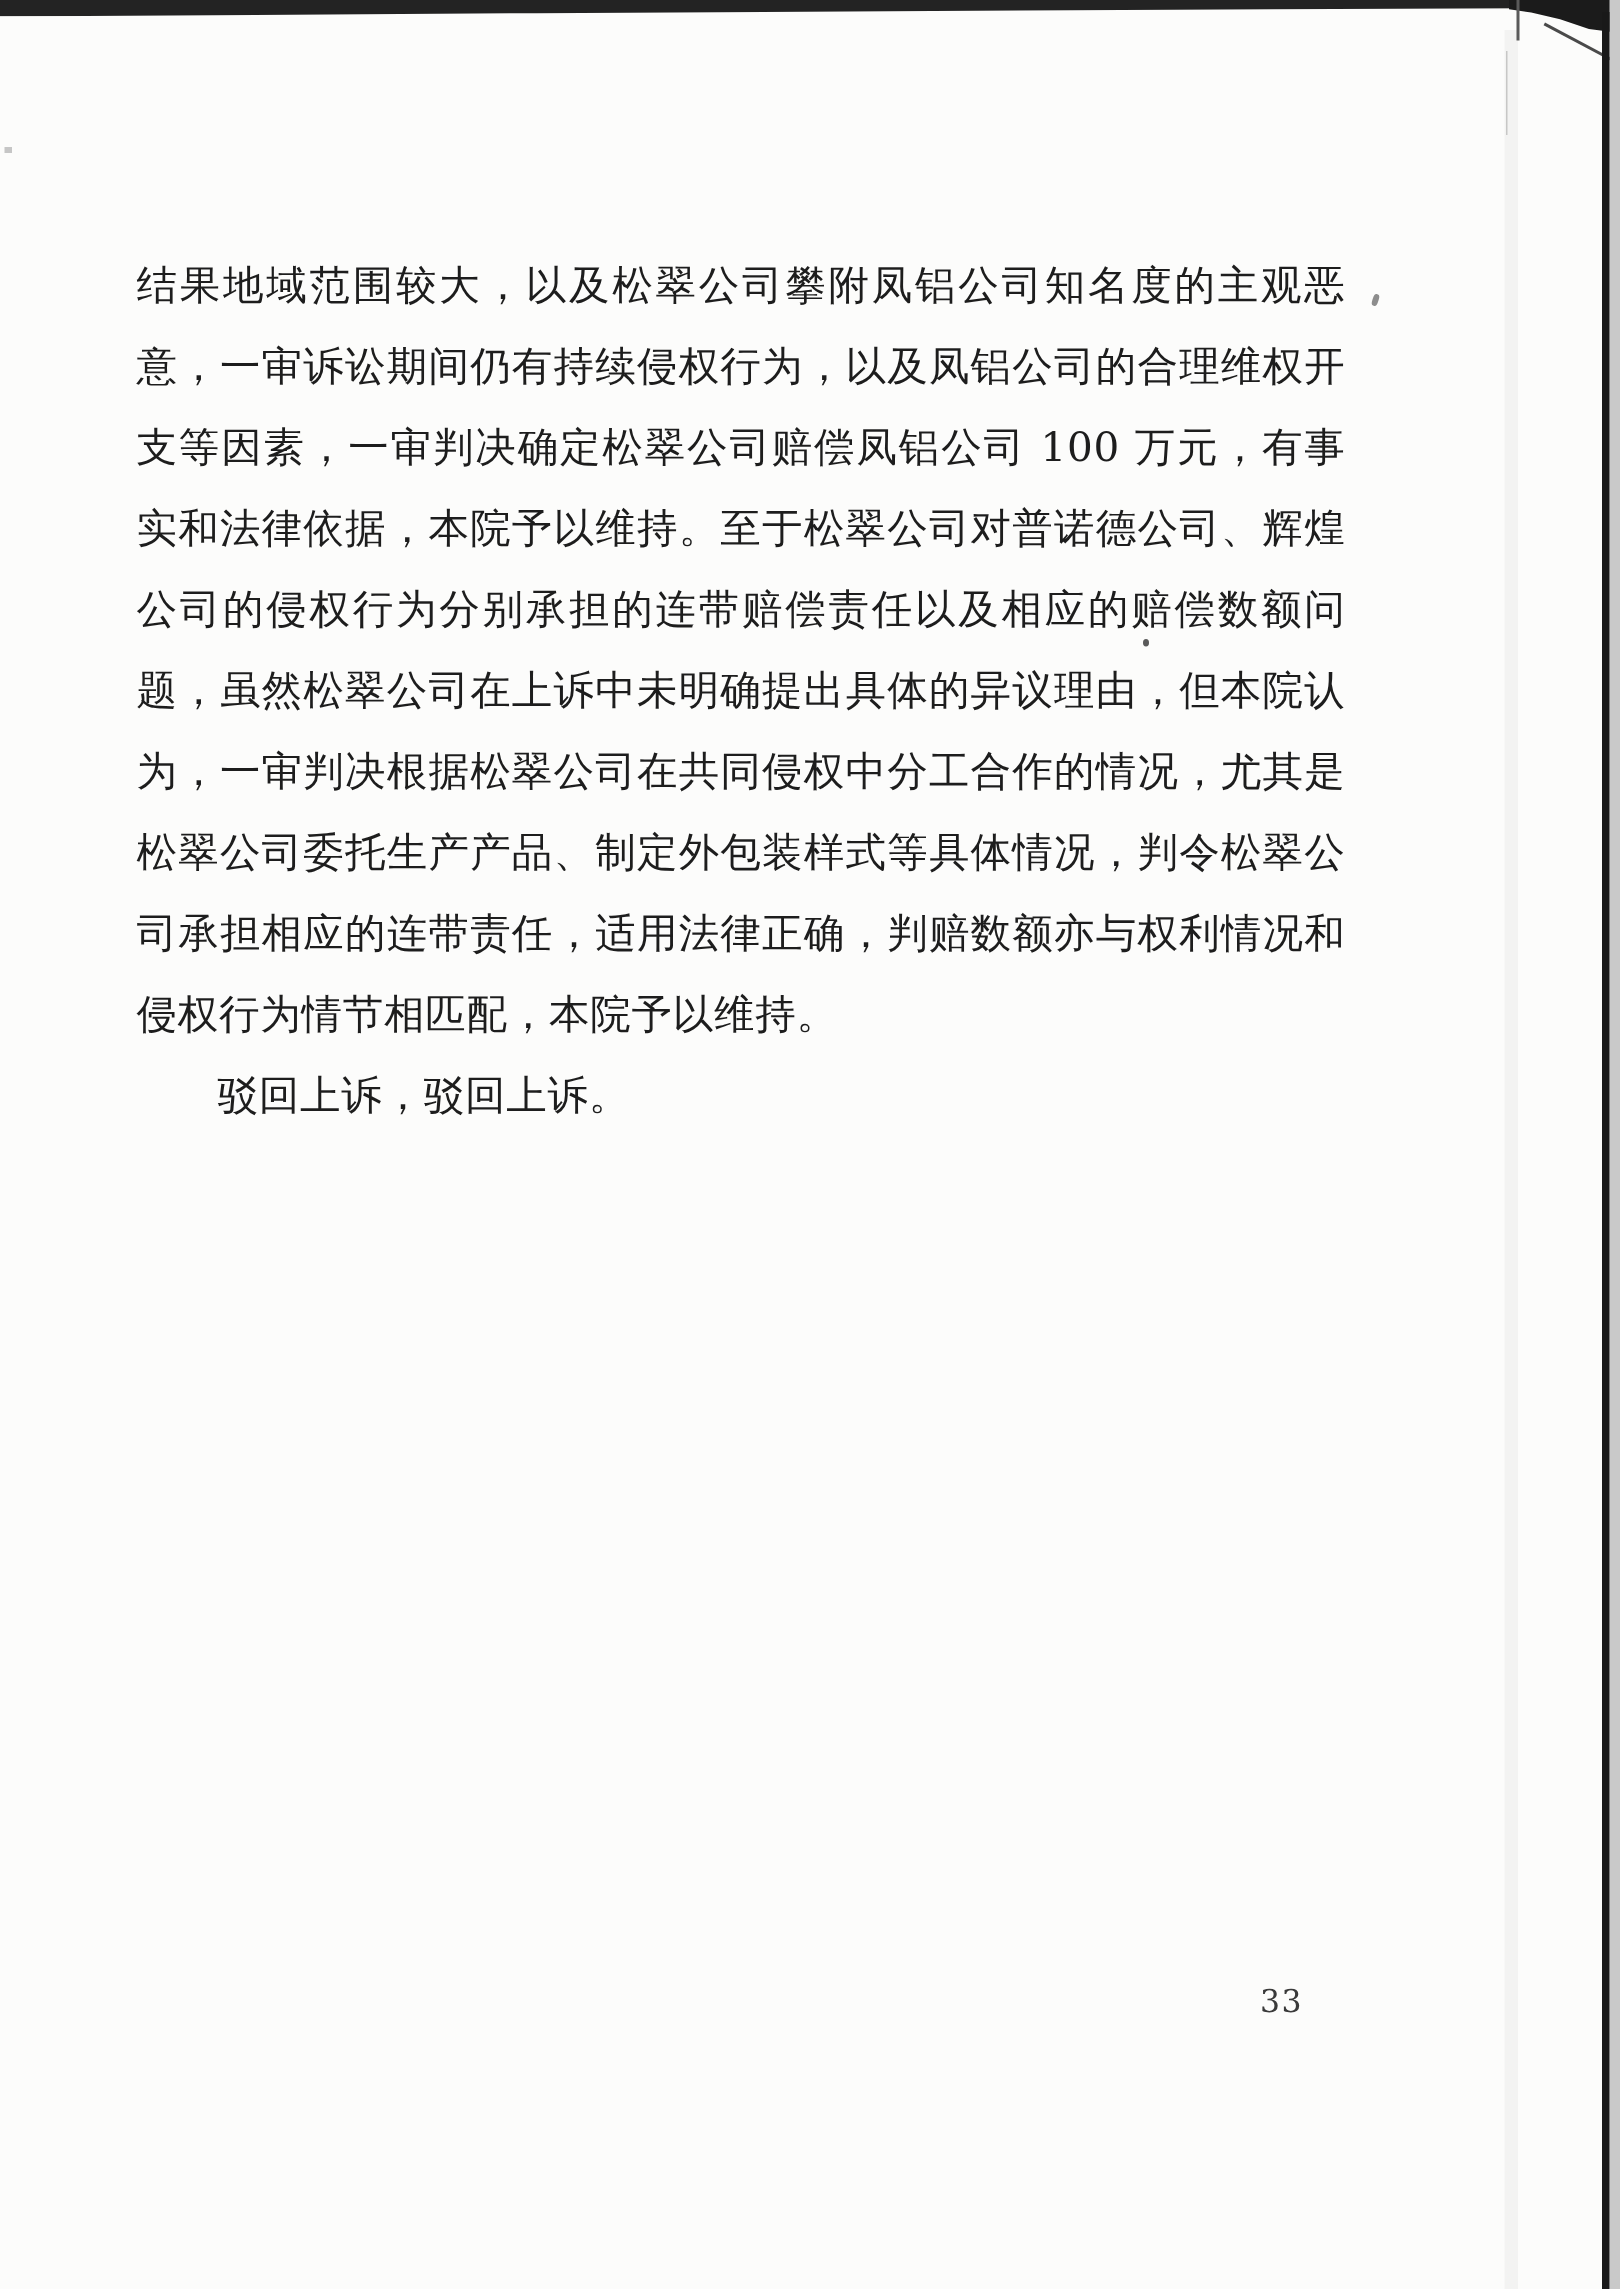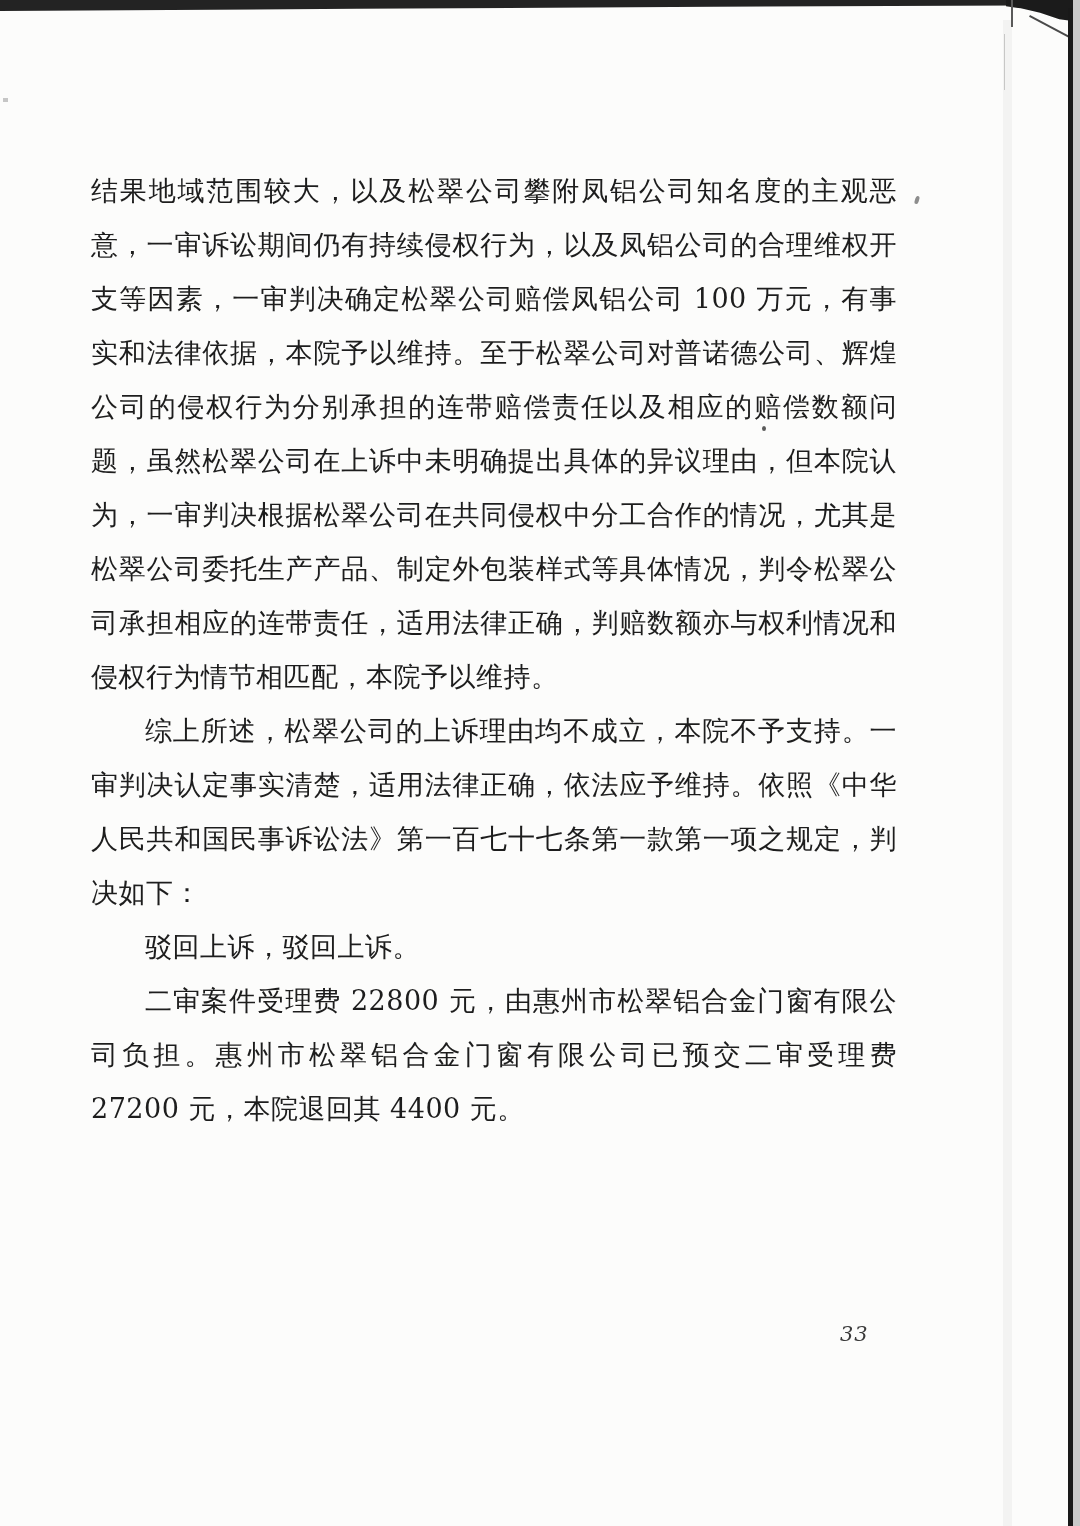--- a/index.html
+++ b/index.html
@@ -29,21 +29,20 @@
   }
   .para { margin: 0; text-indent: 2em; }
   .para.no-indent { text-indent: 0; }
 
   .page-number {
     position: absolute;
     left: 840px; top: 1322px;
     font-size: 21px;
     color: #3a3a3a;
     letter-spacing: 1px;
-    font-style: italic;
   }
 
   
   .top-band {
     position: absolute; left: 0; top: 0;
     width: 1020px; height: 11px;
     background: #232323;
     clip-path: polygon(0 0, 100% 0, 100% 50%, 70% 62%, 35% 80%, 0 100%);
   }
   .corner-blob {
@@ -101,20 +100,18 @@
   <div class="edge-tick-2"></div>
   <div class="faint-streak"></div>
   <div class="right-shade"></div>
   <div class="right-edge-line"></div>
   <div class="speck speck-a"></div>
   <div class="speck speck-b"></div>
   <div class="speck speck-c"></div>
 
   <div class="text-block">
     <p class="para no-indent">结果地域范围较大，以及松翠公司攀附凤铝公司知名度的主观恶意，一审诉讼期间仍有持续侵权行为，以及凤铝公司的合理维权开支等因素，一审判决确定松翠公司赔偿凤铝公司 100 万元，有事实和法律依据，本院予以维持。至于松翠公司对普诺德公司、辉煌公司的侵权行为分别承担的连带赔偿责任以及相应的赔偿数额问题，虽然松翠公司在上诉中未明确提出具体的异议理由，但本院认为，一审判决根据松翠公司在共同侵权中分工合作的情况，尤其是松翠公司委托生产产品、制定外包装样式等具体情况，判令松翠公司承担相应的连带责任，适用法律正确，判赔数额亦与权利情况和侵权行为情节相匹配，本院予以维持。</p>
-    <p class="para">综上所述，松翠公司的上诉理由均不成立，本院不予支持。一审判决认定事实清楚，适用法律正确，依法应予维持。依照《中华人民共和国民事诉讼法》第一百七十七条第一款第一项之规定，判决如下：</p>
     <p class="para">驳回上诉，驳回上诉。</p>
-    <p class="para">二审案件受理费 22800 元，由惠州市松翠铝合金门窗有限公司负担。惠州市松翠铝合金门窗有限公司已预交二审受理费 27200 元，本院退回其 4400 元。</p>
   </div>
 
   <div class="page-number">33</div>
 
 </div>
 
 </body></html>

